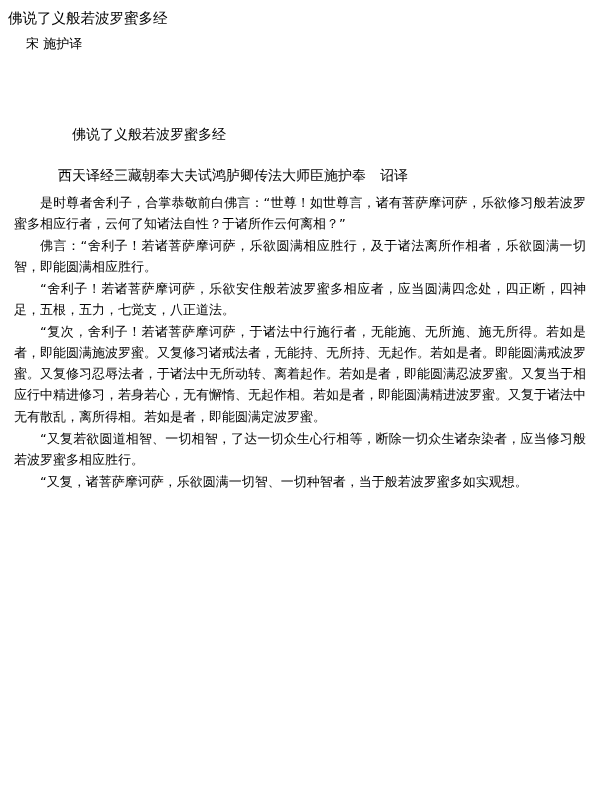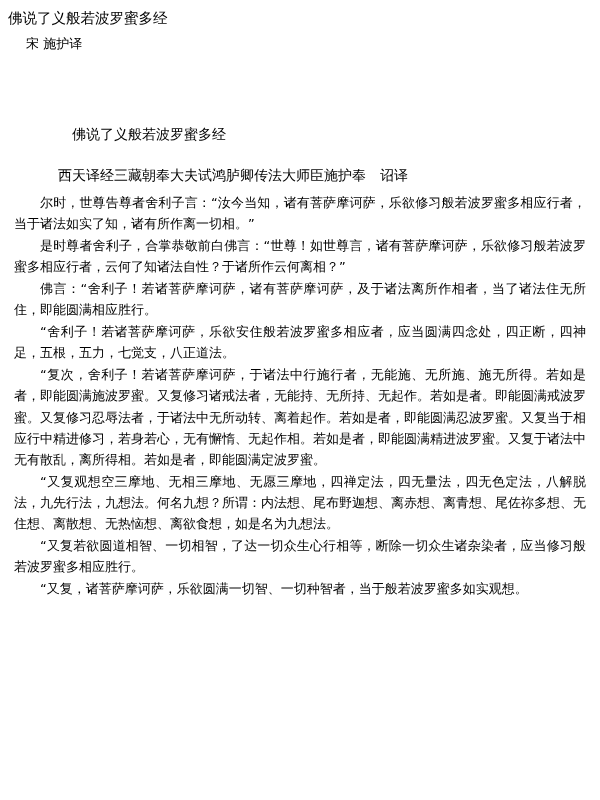--- a/index.html
+++ b/index.html
@@ -64,23 +64,21 @@
 
 <div class="page">
 
   <div class="hdr-title">佛说了义般若波罗蜜多经</div>
   <div class="hdr-translator">宋 施护译</div>
 
   <div class="body-block">
     <div class="doc-title">佛说了义般若波罗蜜多经</div>
     <div class="doc-attrib">西天译经三藏朝奉大夫试鸿胪卿传法大师臣施护奉　诏译</div>
 
-    <p class="para">尔时，世尊告尊者舍利子言：“汝今当知，诸有菩萨摩诃萨，乐欲修习般若波罗蜜多相应行者，当于诸法如实了知，诸有所作离一切相。”</p>
     <p class="para">是时尊者舍利子，合掌恭敬前白佛言：“世尊！如世尊言，诸有菩萨摩诃萨，乐欲修习般若波罗蜜多相应行者，云何了知诸法自性？于诸所作云何离相？”</p>
-    <p class="para">佛言：“舍利子！若诸菩萨摩诃萨，诸有菩萨摩诃萨，及于诸法离所作相者，当了诸法住无所住，即能圆满相应胜行。</p>
+    <p class="para">佛言：“舍利子！若诸菩萨摩诃萨，乐欲圆满相应胜行，及于诸法离所作相者，乐欲圆满一切智，即能圆满相应胜行。</p>
     <p class="para">“舍利子！若诸菩萨摩诃萨，乐欲安住般若波罗蜜多相应者，应当圆满四念处，四正断，四神足，五根，五力，七觉支，八正道法。</p>
     <p class="para">“复次，舍利子！若诸菩萨摩诃萨，于诸法中行施行者，无能施、无所施、施无所得。若如是者，即能圆满施波罗蜜。又复修习诸戒法者，无能持、无所持、无起作。若如是者。即能圆满戒波罗蜜。又复修习忍辱法者，于诸法中无所动转、离着起作。若如是者，即能圆满忍波罗蜜。又复当于相应行中精进修习，若身若心，无有懈惰、无起作相。若如是者，即能圆满精进波罗蜜。又复于诸法中无有散乱，离所得相。若如是者，即能圆满定波罗蜜。</p>
-    <p class="para">“又复观想空三摩地、无相三摩地、无愿三摩地，四禅定法，四无量法，四无色定法，八解脱法，九先行法，九想法。何名九想？所谓：内法想、尾布野迦想、离赤想、离青想、尾佐祢多想、无住想、离散想、无热恼想、离欲食想，如是名为九想法。</p>
     <p class="para">“又复若欲圆道相智、一切相智，了达一切众生心行相等，断除一切众生诸杂染者，应当修习般若波罗蜜多相应胜行。</p>
     <p class="para">“又复，诸菩萨摩诃萨，乐欲圆满一切智、一切种智者，当于般若波罗蜜多如实观想。</p>
   </div>
 
 </div>
 
 </body></html>

